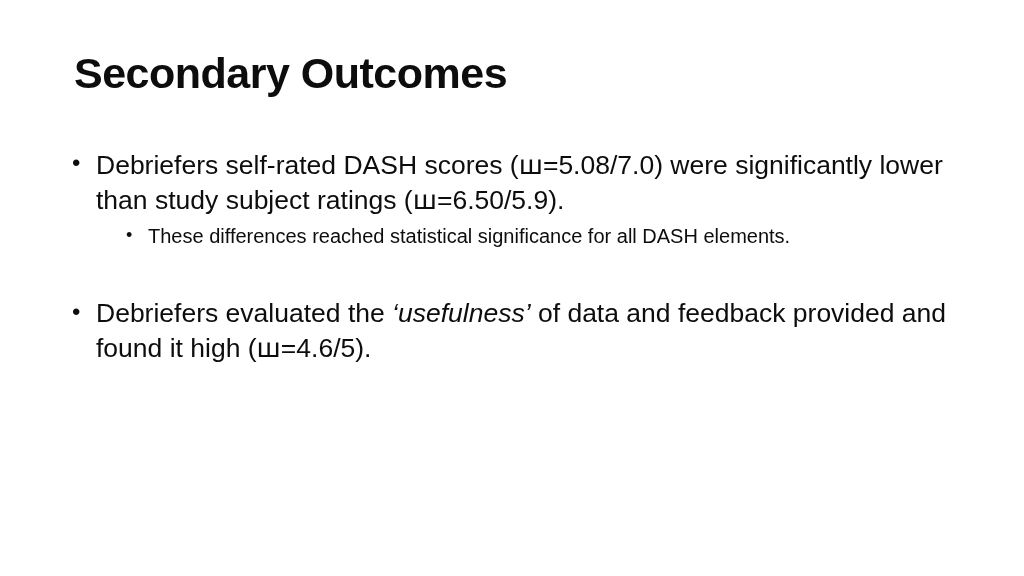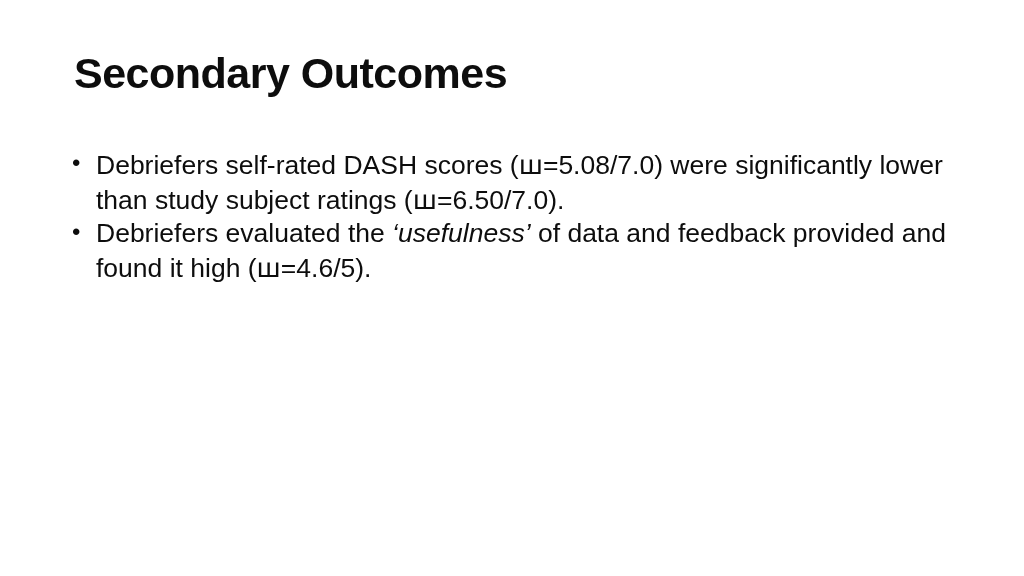--- a/index.html
+++ b/index.html
@@ -54,20 +54,21 @@
   }
   ul.level1 > li.bullet1::before {
     content: "•";
     position: absolute;
     left: 2px;
     top: 0;
     font-size: 24px;
     line-height: 1.27;
   }
   li.bullet1 + li.bullet1 {
+    margin-top: 48px;
   }
   ul.level2 {
     list-style: none;
     margin: 6px 0 0 0;
     padding: 0;
   }
   ul.level2 > li.bullet2 {
     position: relative;
     padding-left: 26px;
     margin-left: 26px;
@@ -94,22 +95,25 @@
 <body>
 
 <div class="slide">
 
   <div class="slide-title">Secondary Outcomes</div>
 
   <div class="body-block">
     <ul class="level1">
 
       <li class="bullet1">
-        <span>Debriefers self-rated DASH scores (</span><span class="mu">ꟺ</span><span>=5.08/7.0) were significantly lower than study subject ratings (</span><span class="mu">ꟺ</span><span>=6.50/7.0).</span>
+        <span>Debriefers self-rated DASH scores (</span><span class="mu">ꟺ</span><span>=5.08/7.0) were significantly lower than study subject ratings (</span><span class="mu">ꟺ</span><span>=6.50/5.9).</span>
 
+        <ul class="level2">
+          <li class="bullet2">These differences reached statistical significance for all DASH elements.</li>
+        </ul>
       </li>
 
       <li class="bullet1">
         <span>Debriefers evaluated the </span><span class="italic">‘usefulness’</span><span> of data and feedback provided and found it high (</span><span class="mu">ꟺ</span><span>=4.6/5).</span>
       </li>
 
     </ul>
   </div>
 
 </div>

